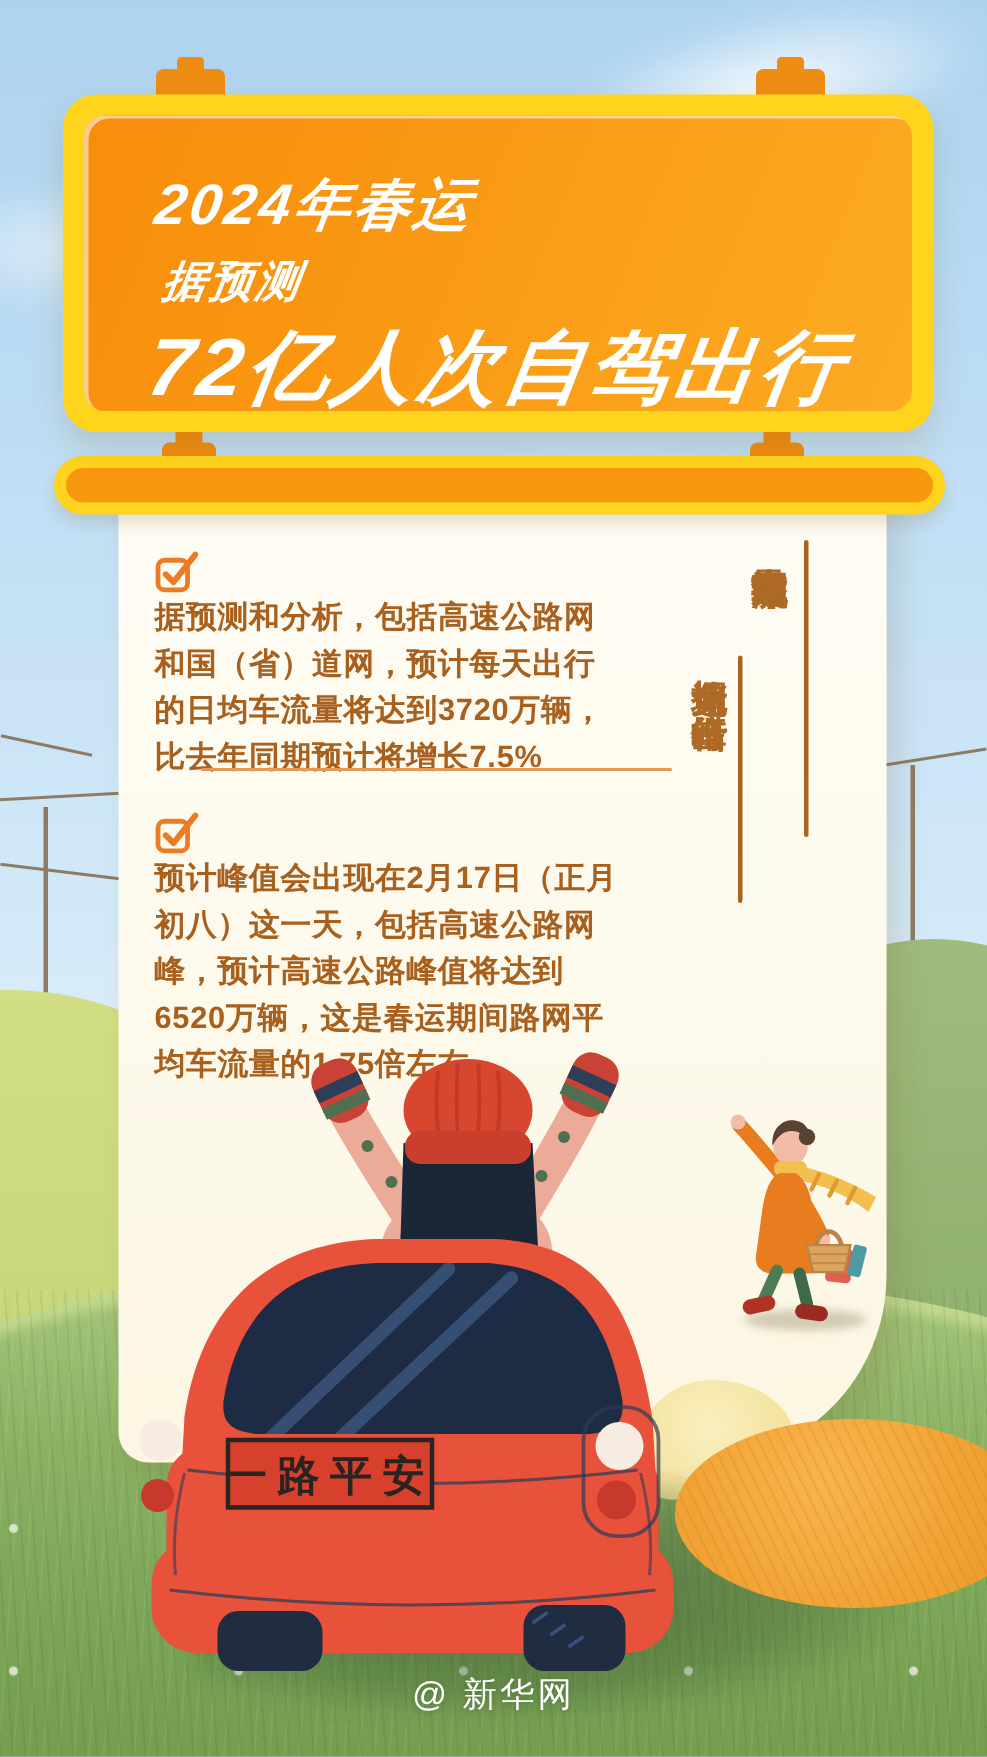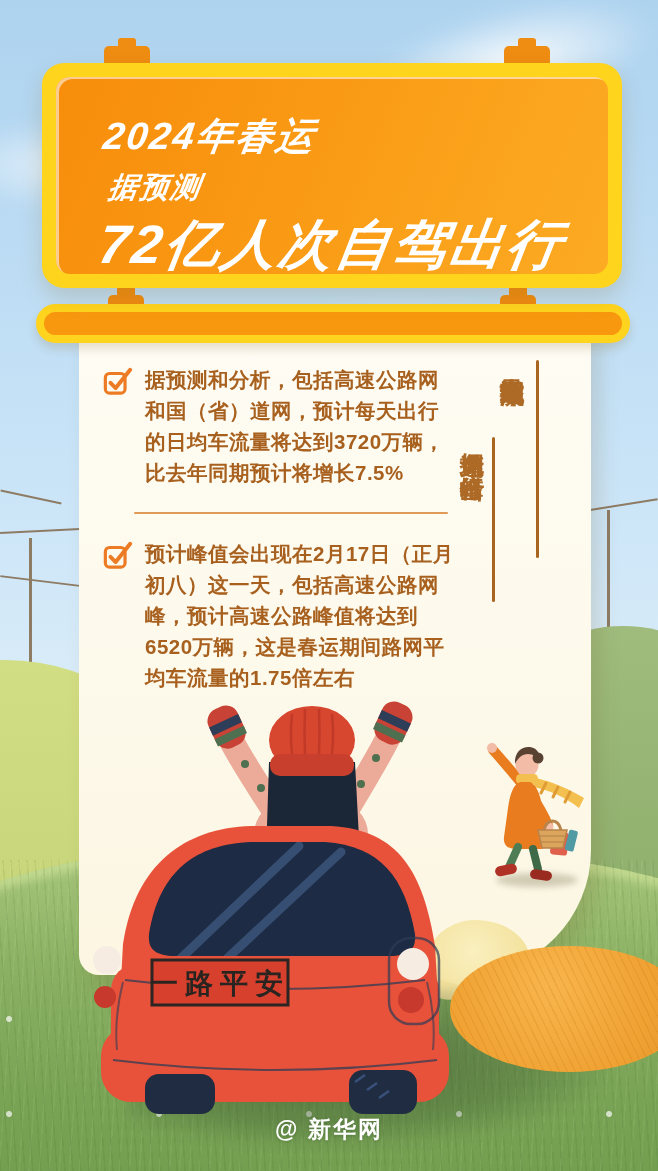--- a/index.html
+++ b/index.html
@@ -52,21 +52,21 @@
   .post::after { content:""; position:absolute; left:-9px; top:11px; width:36px; height:14px; background:#ef8c12; border-radius:5px 5px 0 0; }
   .post-left { left:117px; } .post-right { left:509px; }
   .crossbar { position:absolute; left:36px; top:304px; width:594px; height:39px; z-index:7;
     background:#f8980f; border:8px solid #ffd41e; border-radius:20px;
     box-shadow:0 6px 10px rgba(130,95,25,.18); }
 
   
   .paper { position:absolute; left:79px; top:318px; width:512px; height:657px; z-index:6;
     background:linear-gradient(180deg,#fefcf4 0%,#fdf9ea 60%,#fcf6e2 100%);
     border-radius:4px 4px 125px 20px; box-shadow:9px 12px 20px rgba(110,85,35,.16); }
-  .bullet { position:absolute; left:24px; display:flex; }
+  .bullet { position:absolute; left:24px; display:flex;flex-direction:column; }
   .bullet-1 { top:46px; } .bullet-2 { top:220px; }
   .check-icon { width:30px; height:30px; flex:0 0 30px; margin-right:12px; margin-top:2px; }
   .bullet p { width:318px; font-size:20.5px; line-height:31px; font-weight:700;
     color:#a8601e; letter-spacing:.5px; white-space:pre-line; }
   .divider { position:absolute; left:55px; top:194px; width:314px; height:2px; background:#e09a57; border-radius:1px; }
   .vtext { position:absolute; writing-mode:vertical-rl; text-orientation:upright;
     color:#ad6a26; font-weight:700; line-height:1; z-index:7; }
   .vtext-main { left:499px; top:360px; font-size:24.5px; }
   .vtext-sub  { left:460px; top:434px; font-size:24px; }
   .vline { position:absolute; width:3px; background:#a9651f; border-radius:2px; z-index:7; }
@@ -85,21 +85,21 @@
   .haystack { position:absolute; left:450px; top:946px; width:238px; height:126px; z-index:9;
     background:radial-gradient(circle at 42% 32%,#f8b54c,#f0a233 62%,#e6952a 100%); border-radius:50%; }
   .haystack::before { content:""; position:absolute; inset:0; border-radius:inherit; opacity:.55;
     background:repeating-linear-gradient(64deg, rgba(200,118,20,.35) 0 1.5px, rgba(0,0,0,0) 1.5px 7px); }
   .walker-shadow { position:absolute; left:496px; top:873px; width:82px; height:14px; z-index:8;
     background:rgba(145,138,108,.4); border-radius:50%; filter:blur(3px); }
   .car-svg { position:absolute; left:93px; top:688px; width:362px; height:428px; z-index:10; }
   .walker-svg { position:absolute; left:483px; top:737px; width:114px; height:150px; z-index:9; }
 
   .footer { position:absolute; left:0; right:0; top:1114px; z-index:12; text-align:center;
-    color:#fff; font-size:23px; font-weight:700; letter-spacing:2px;
+    color:#fff; font-size:23px; font-weight:400; letter-spacing:2px;
     text-shadow:0 1px 3px rgba(30,60,25,.25); }
 </style>
 </head>
 <body>
 
 <div id="poster">
 
   <div class="sky"></div>
   <div class="cloud cloud-1"></div>
   <div class="cloud cloud-2"></div>

